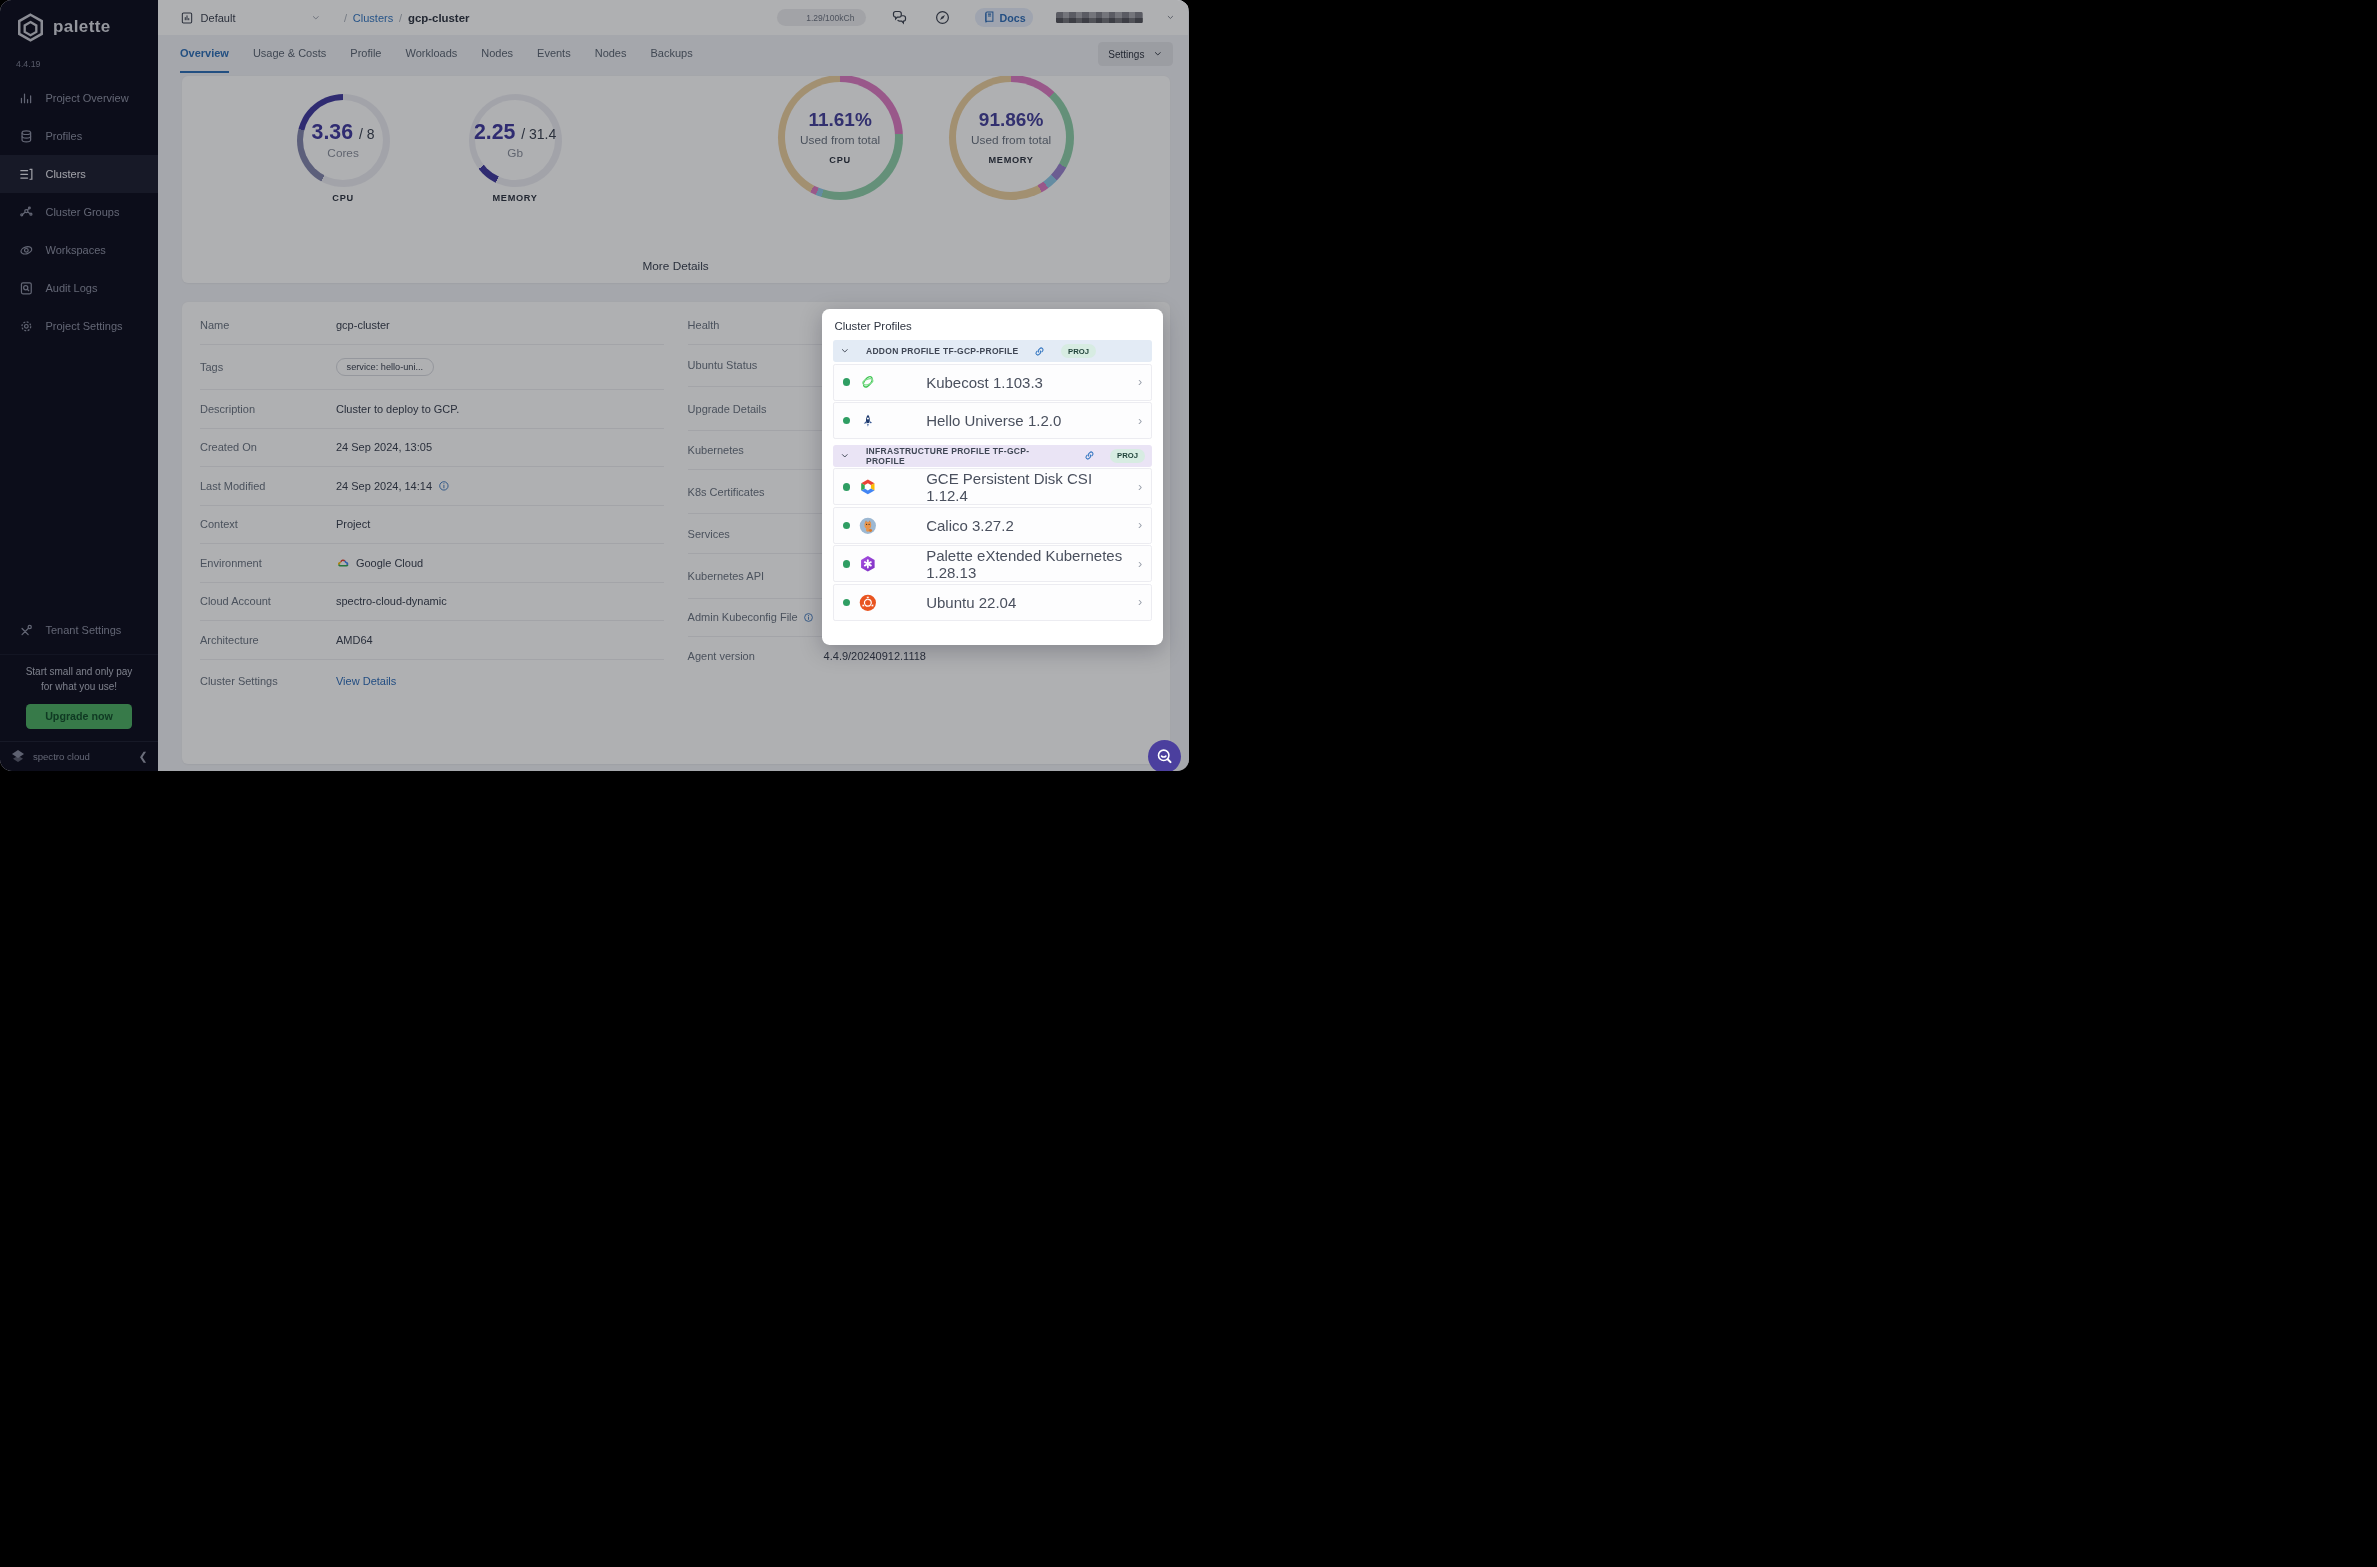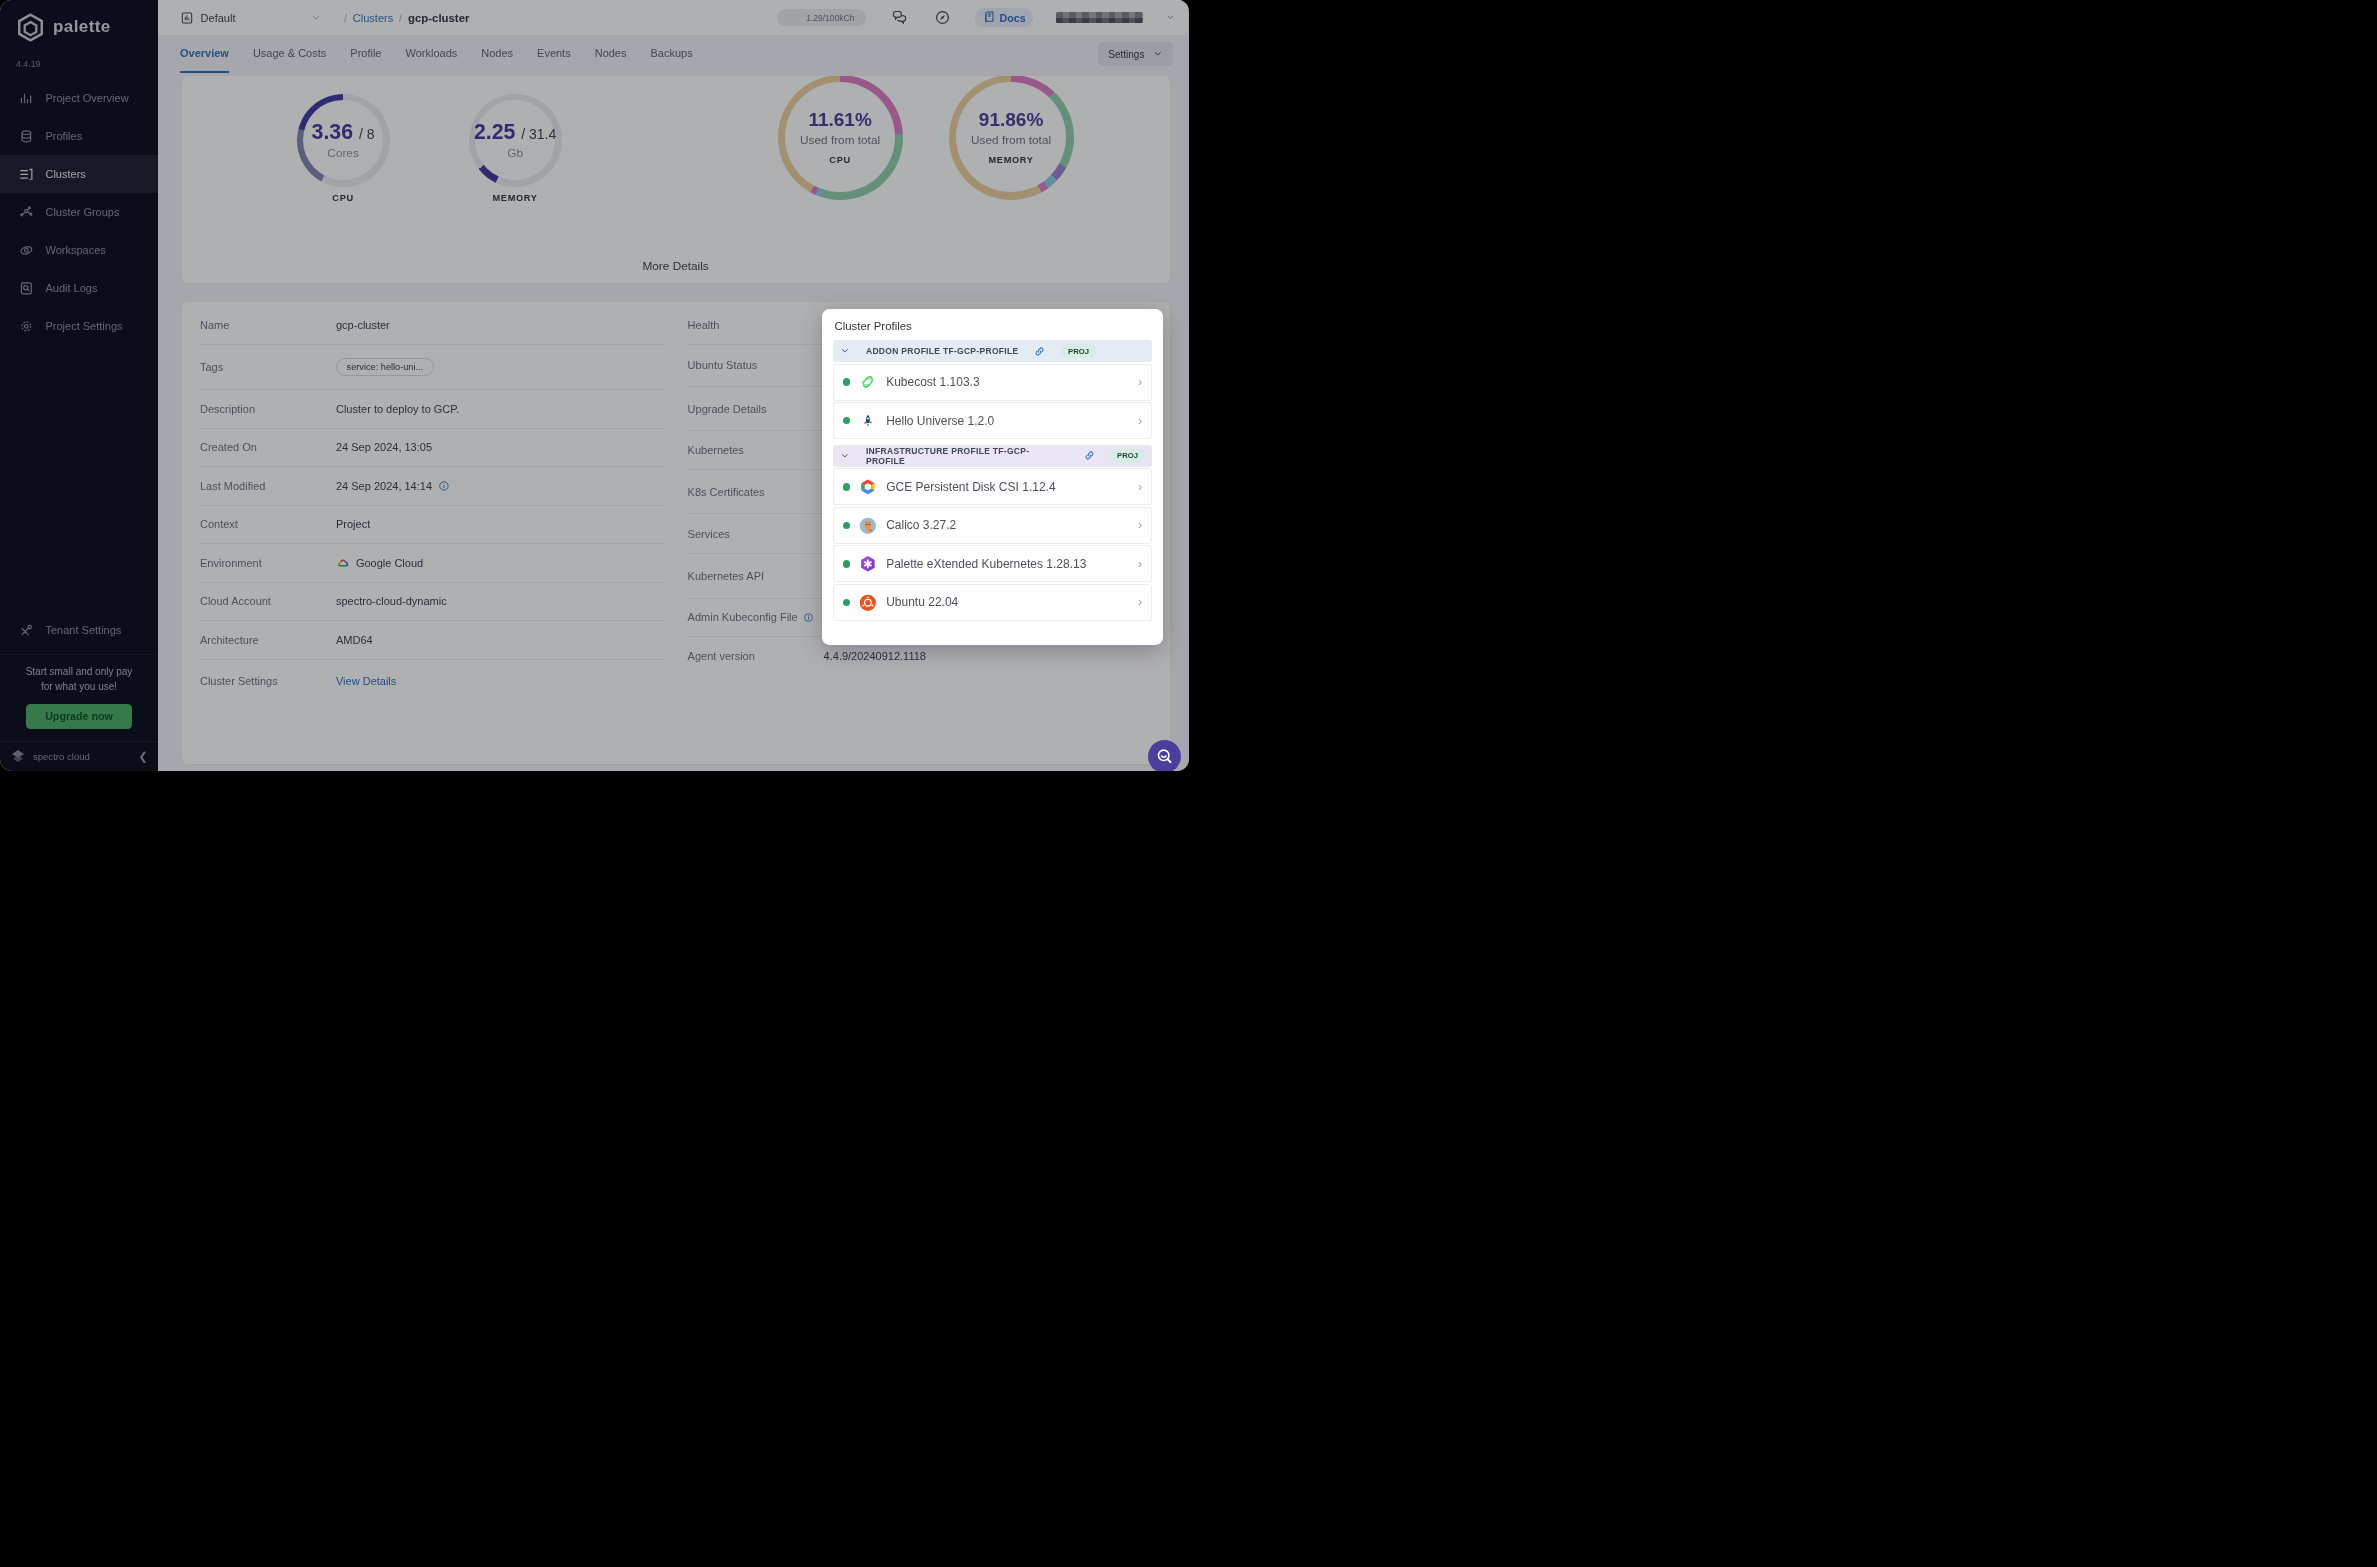--- a/index.html
+++ b/index.html
@@ -86,21 +86,21 @@
   .dim{position:absolute;inset:0;background:rgba(13,14,22,.33);z-index:40;}
   .pop{position:absolute;left:822px;top:309px;width:341px;height:336px;background:#fff;border-radius:7.4px;z-index:50;box-shadow:0 5.9px 22px rgba(10,10,30,.25);padding:9.6px 11px;box-sizing:border-box;}
   .pop-title{font-size:11.4px;color:#2e3440;margin:1.5px 0 8px 1.5px;}
   .psec{height:22px;border-radius:2.9px;display:flex;align-items:center;gap:16px;padding:0 7.4px;margin-bottom:1.5px;}
   .psec-addon{background:#e3ebf5;}
   .psec-infra{background:#eae4f5;}
   .psec .ptxt{font-size:8.5px;font-weight:bold;letter-spacing:0.3px;color:#3f4654;}
   .proj-badge{background:#d7ece2;color:#20433a;font-size:7.7px;font-weight:bold;border-radius:7.4px;padding:2.2px 6.6px;}
   .pitem{height:35px;background:#fdfdfe;border:0.7px solid #ececf1;border-radius:2.2px;display:flex;align-items:center;gap:8.8px;padding:0 8.8px;margin-bottom:1.5px;cursor:pointer;}
   .gdot{width:7.4px;height:7.4px;border-radius:50%;background:#2f9e63;flex:0 0 auto;}
-  .pname{font-size:12px;color:#4a505e;flex:1;}
+  .pname{font-size:15px;color:#4a505e;flex:1;margin-left:40px;}
   .pchev{color:#9aa0ab;font-size:12.5px;}
   .plogo{width:18.4px;height:18.4px;display:flex;align-items:center;justify-content:center;flex:0 0 auto;}
 
   .fab{position:absolute;left:1148px;top:740px;width:33px;height:33px;border-radius:50%;background:#4b3f9e;border:none;z-index:60;display:flex;align-items:center;justify-content:center;cursor:pointer;}
 </style>
 </head>
 <body>
 
 <div class="app">
 

